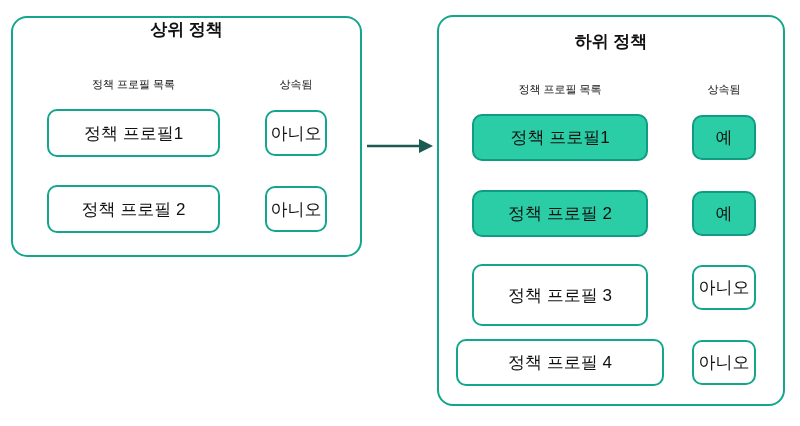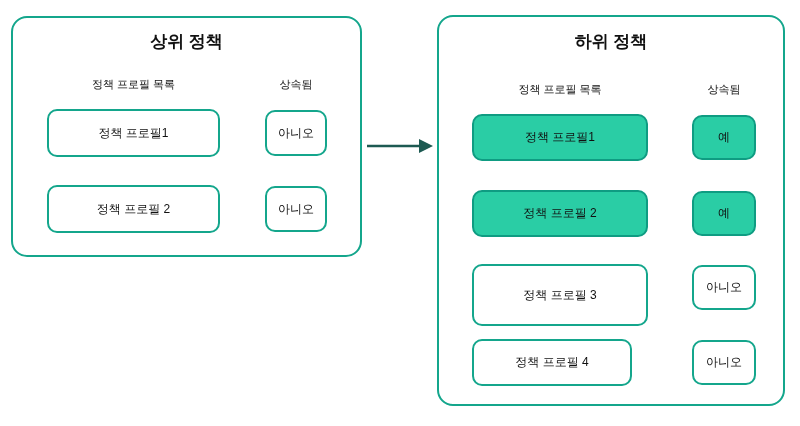--- a/index.html
+++ b/index.html
@@ -47,42 +47,42 @@
     white-space: nowrap;
   }
   .pill {
     position: absolute;
     border: 2px solid var(--teal);
     border-radius: 10px;
     background: var(--background);
     display: flex;
     align-items: center;
     justify-content: center;
-    font-size: 12px;
+    font-size: 17px;
     white-space: nowrap;
   }
   .pill[data-state="inherited"] {
     background: var(--green);
     border-color: var(--teal_dark);
   }
   .flow-arrow {
     position: absolute;
     left: 366px; top: 137px;
     width: 68px; height: 18px;
   }
   .flow-arrow line { stroke: var(--arrow); stroke-width: 2.5; }
   .flow-arrow polygon { fill: var(--arrow); }
 </style>
 </head>
 <body>
 
 <div class="canvas">
 
   <div class="panel" style="left:11px; top:16px; width:351px; height:241px;">
-    <div class="panel-title" style="top:12px;">상위 정책</div>
+    <div class="panel-title" style="top:0;">상위 정책</div>
     <div class="col-header" style="left:34px; top:56px; width:173px;">정책 프로필 목록</div>
     <div class="col-header" style="left:252px; top:56px; width:62px;">상속됨</div>
 
     <div class="pill" style="left:34px; top:91px; width:173px; height:48px;" data-state="not-inherited">정책 프로필1</div>
     <div class="pill" style="left:252px; top:92px; width:62px; height:46px;" data-state="not-inherited">아니오</div>
 
     <div class="pill" style="left:34px; top:167px; width:173px; height:48px;" data-state="not-inherited">정책 프로필 2</div>
     <div class="pill" style="left:252px; top:168px; width:62px; height:46px;" data-state="not-inherited">아니오</div>
   </div>
 
@@ -98,17 +98,17 @@
 
     <div class="pill" style="left:33px; top:97px; width:176px; height:47px;" data-state="inherited">정책 프로필1</div>
     <div class="pill" style="left:253px; top:98px; width:64px; height:45px;" data-state="inherited">예</div>
 
     <div class="pill" style="left:33px; top:173px; width:176px; height:47px;" data-state="inherited">정책 프로필 2</div>
     <div class="pill" style="left:253px; top:174px; width:64px; height:45px;" data-state="inherited">예</div>
 
     <div class="pill" style="left:33px; top:247px; width:176px; height:62px;" data-state="not-inherited">정책 프로필 3</div>
     <div class="pill" style="left:253px; top:248px; width:64px; height:45px;" data-state="not-inherited">아니오</div>
 
-    <div class="pill" style="left:33px; top:322px; width:160px; height:47px;" data-state="not-inherited">정책 프로필 4</div>
+    <div class="pill" style="left:17px; top:322px; width:208px; height:47px;" data-state="not-inherited">정책 프로필 4</div>
     <div class="pill" style="left:253px; top:323px; width:64px; height:45px;" data-state="not-inherited">아니오</div>
   </div>
 
 </div>
 
 </body></html>

